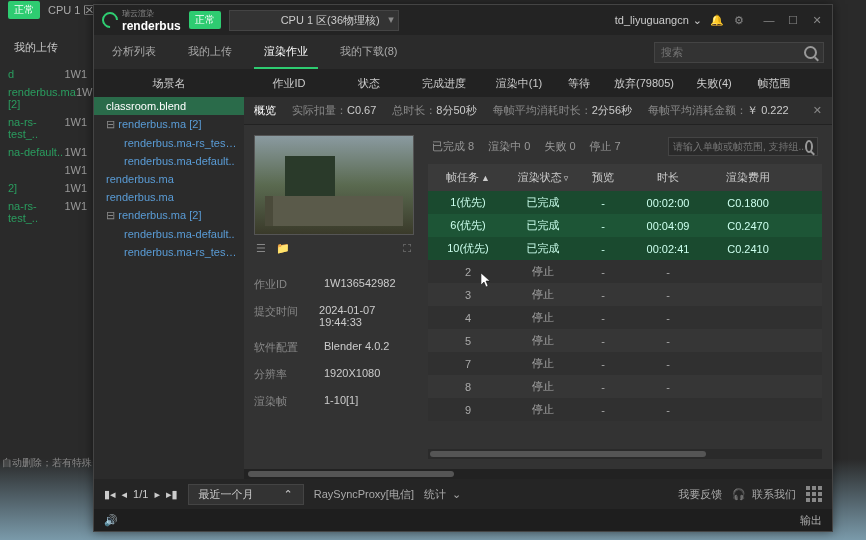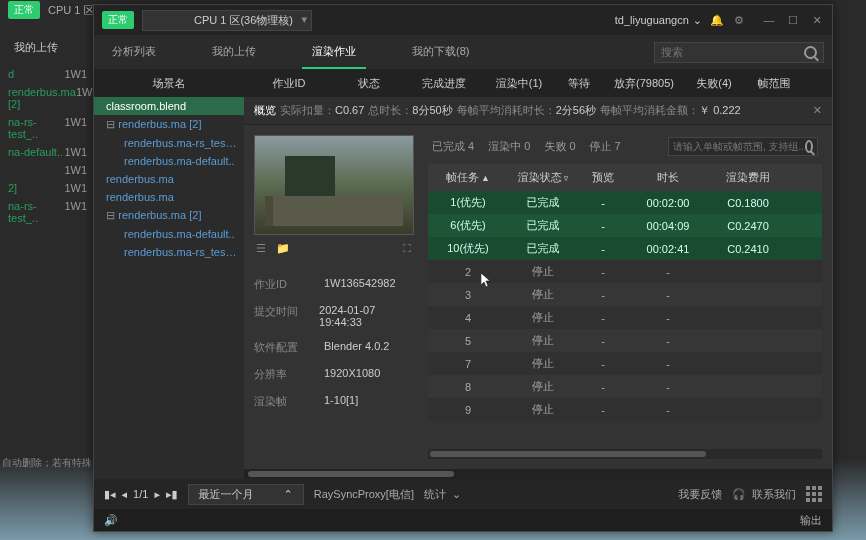--- a/index.html
+++ b/index.html
@@ -240,21 +240,21 @@
       background: #333;
       display: flex;
       flex-direction: column;
       position: relative;
     }
     .overview-bar {
       height: 28px;
       display: flex;
       align-items: center;
       padding: 0 10px;
-      gap: 4px;
+      gap: 16px;
       background: #2f2f2f;
       border-bottom: 1px solid #222;
     }
     .overview-bar .label {
       color: #fff;
     }
     .overview-bar .kv {
       color: #888;
     }
     .overview-bar .val {
@@ -521,38 +521,45 @@
           <span class="r">1W1</span>
         </div>
       </div>
   </div>
   <div class="bg-bottom-note">自动删除；若有特殊需求…</div>
 </div>
 
 <div class="main-window">
 
   <div class="titlebar">
+    <div class="logo">
+      <div class="logo-icon"></div>
+      <div>
+        <div class="logo-sub">瑞云渲染</div>
+        <div class="logo-text">renderbus</div>
+      </div>
+    </div>
     <span class="status-normal">正常</span>
     <div class="region-select">CPU 1 区(36物理核)</div>
     <div class="tb-spacer"></div>
     <div class="tb-user">
       <span>td_liyuguangcn</span>
       <span>⌄</span>
     </div>
     <span class="tb-icon">🔔</span>
     <span class="tb-icon">⚙</span>
     <div class="win-controls">
       <span class="tb-icon">—</span>
       <span class="tb-icon">☐</span>
       <span class="tb-icon">✕</span>
     </div>
   </div>
 
   <div class="navbar">
-    <div id="nav-items" style="display:flex;gap:36px;">
+    <div id="nav-items" style="display:flex;gap:12px;">
         <div class="nav-item">分析列表</div>
         <div class="nav-item">我的上传</div>
         <div class="nav-item active">渲染作业</div>
         <div class="nav-item">我的下载(8)</div>
       </div>
     <div class="nav-spacer"></div>
     <div class="search-box">
       <input placeholder="搜索" style="">
       <span class="search-icon"></span>
     </div>
@@ -621,21 +628,21 @@
               </div>
             <div class="meta-row">
                 <span class="k">渲染帧</span>
                 <span class="v">1-10[1]</span>
               </div>
           </div>
         </div>
 
         <div class="frame-area">
           <div class="frame-stats">
-            <span>已完成 4</span>
+            <span>已完成 8</span>
             <span>渲染中 0</span>
             <span>失败 0</span>
             <span>停止 7</span>
             <span class="sp"></span>
             <div class="frame-search">
               <input placeholder="请输入单帧或帧范围, 支持组..." style="">
               <span class="search-icon"></span>
             </div>
           </div>
           <div class="frame-header">

